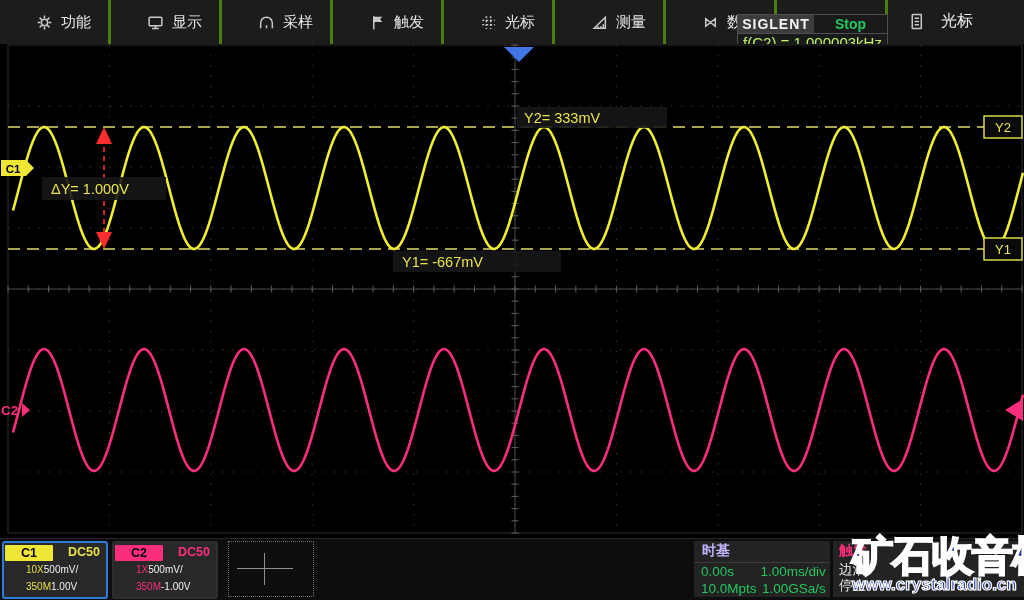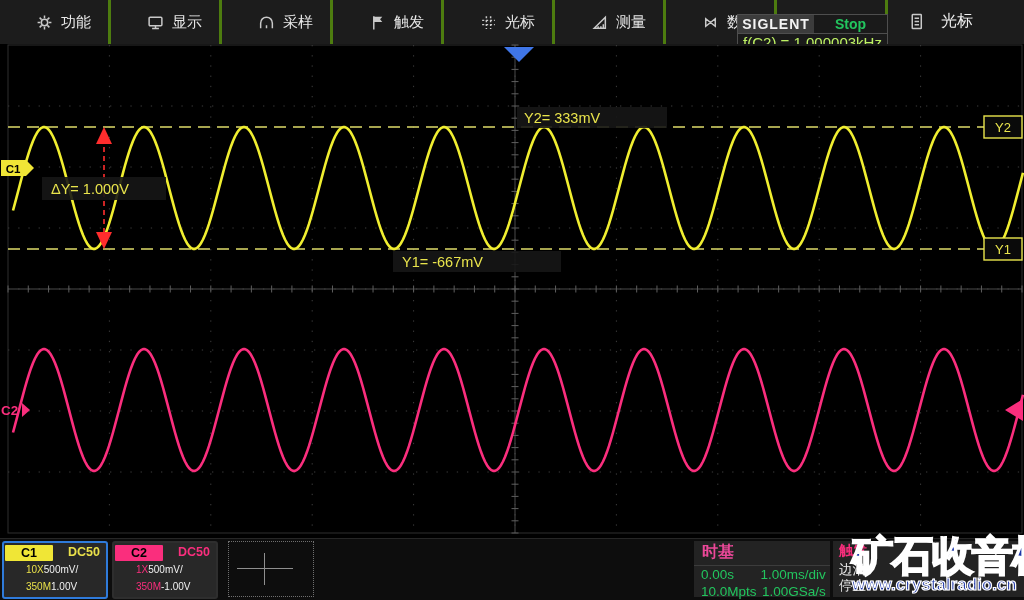--- a/index.html
+++ b/index.html
@@ -42,21 +42,21 @@
   .c2chip{background:#fa2e7d;}
   .coup{padding-right:6px;font-weight:bold;font-size:12.5px;}
   .ch-row{display:flex;justify-content:flex-start;padding:0 22px;line-height:17px;font-size:10px;}
   .ycol{color:#e9e04a;} .pcol{color:#fa2e7d;} .wcol{color:#f0f0f0;}
 
   .add-box{position:absolute;left:228px;top:2px;width:84px;height:54px;border:1px dotted #6f6f6f;}
   .plus-h{position:absolute;left:8px;top:26px;width:56px;height:1px;background:#8f8f8f;}
   .plus-v{position:absolute;left:35px;top:11px;width:1px;height:32px;background:#8f8f8f;}
 
   .tb-panel{position:absolute;left:694px;top:2px;width:136px;height:56px;background:#232323;}
-  .tb-head{font-weight:bold;color:#ec4899;font-size:16px;padding:1px 8px 2px;border-bottom:1px solid #3c3c3c;}
+  .tb-head{font-weight:bold;color:#c4b5fd;font-size:14px;padding:1px 8px 2px;border-bottom:1px solid #3c3c3c;}
   .tb-grid{display:grid;grid-template-columns:1fr auto;padding:1px 7px;row-gap:1px;column-gap:4px;
            color:#22c55e;font-size:13.5px;line-height:16px;}
   .tb-grid .r{text-align:right;}
 
   .trg-panel{position:absolute;left:833px;top:2px;width:191px;height:56px;background:#232323;}
   .trg-head{font-weight:bold;color:#fa2e7d;font-size:14px;padding:1px 6px 2px;}
   .trg-row{color:#ececec;font-size:13.5px;line-height:16px;padding:0 6px;}
 
   
   .wm{position:absolute;left:852px;top:537px;width:172px;pointer-events:none;z-index:50;

